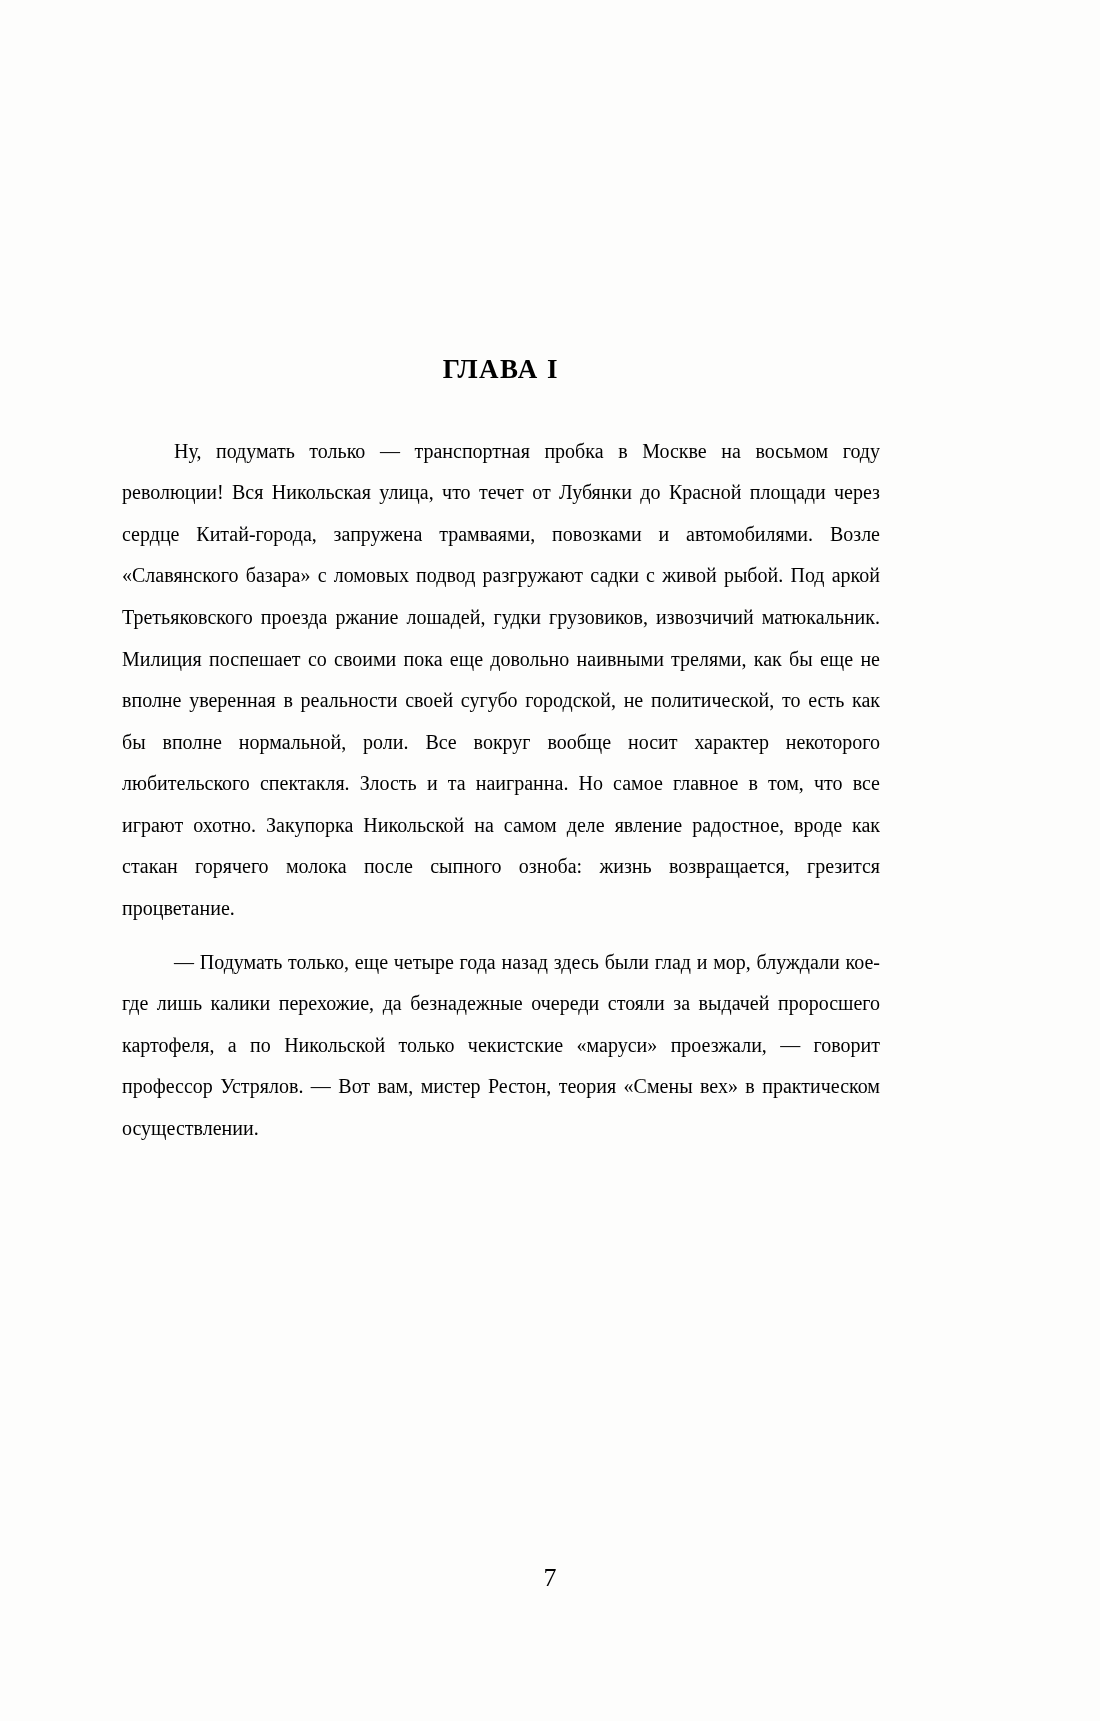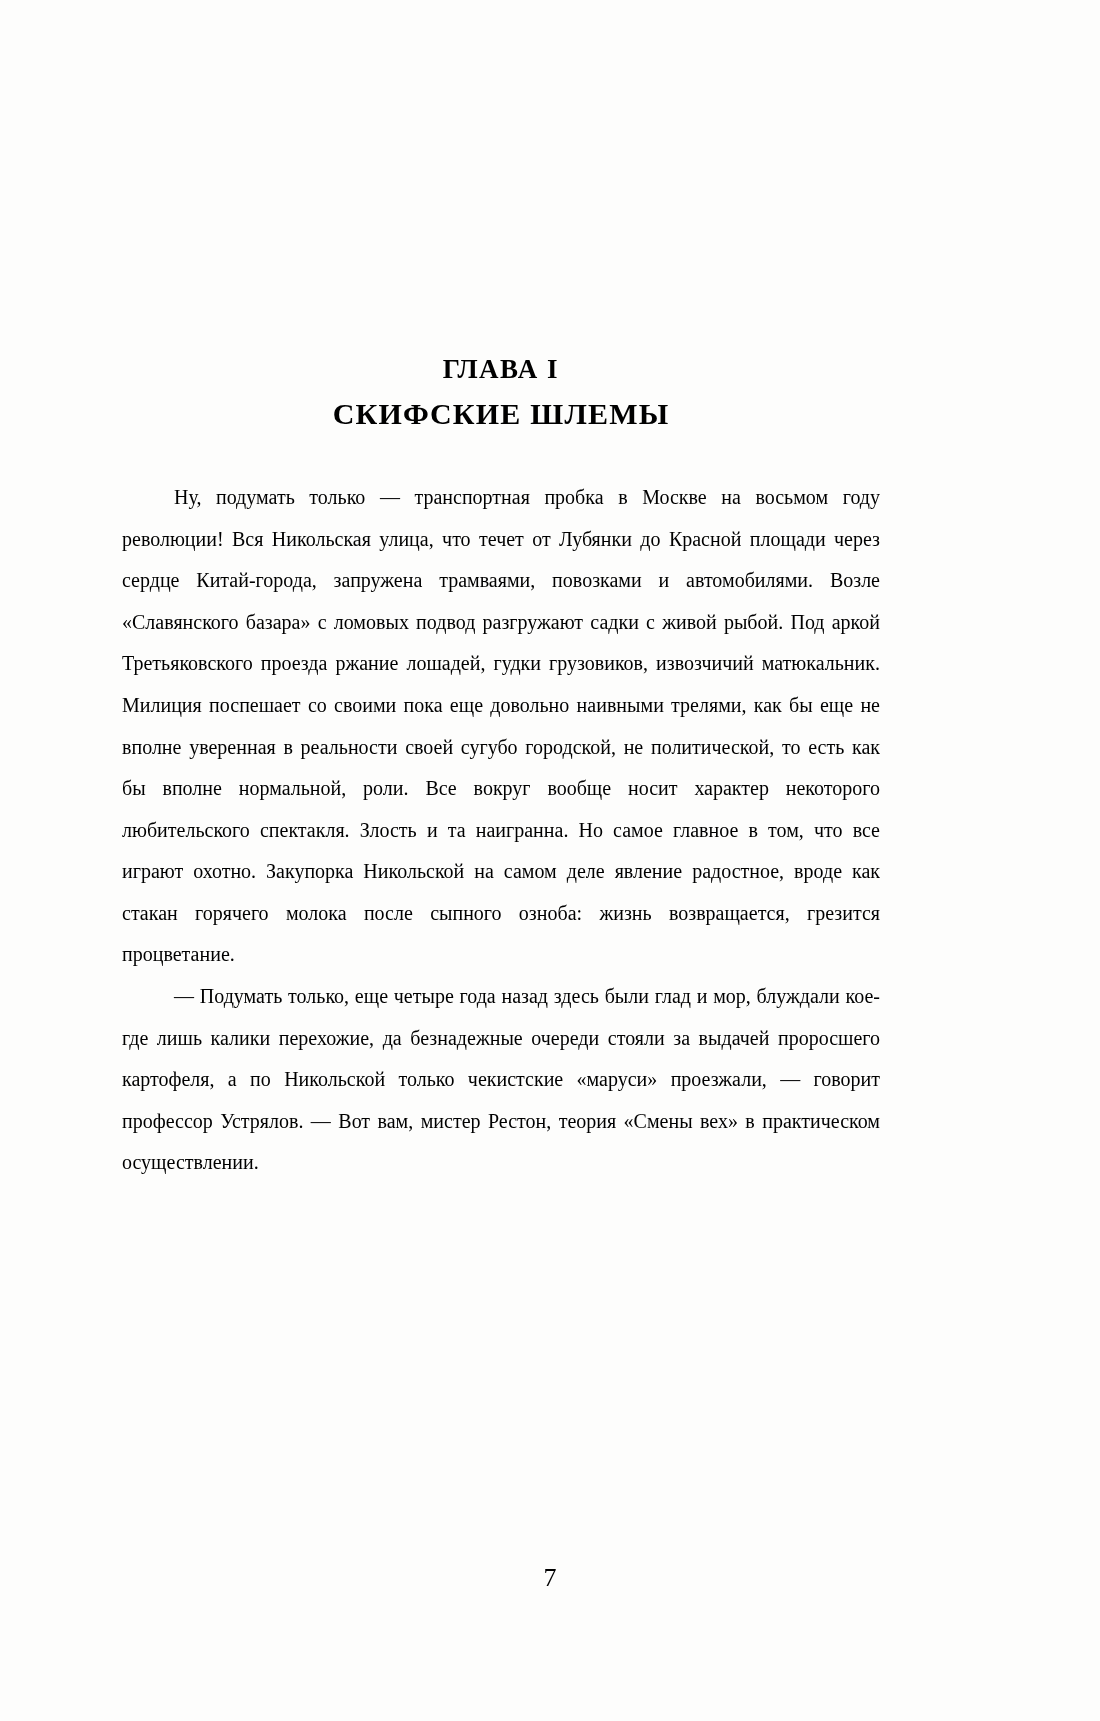--- a/index.html
+++ b/index.html
@@ -64,21 +64,21 @@
     font-size: 20px;
     line-height: 41.6px;
     text-align: justify;
     text-indent: 52px;
     text-justify: inter-word;
     word-spacing: 0.02em;
     hyphens: none;
   }
 
   p.para + p.para {
-    margin-top: 0;
+    margin-top: 12px;
   }
 
   .folio {
     position: absolute;
     left: 0;
     right: 0;
     top: 1565px;
     text-align: center;
     font-size: 26px;
     line-height: 1;
@@ -86,21 +86,20 @@
 </style>
 </head>
 <body style="background: rgb(253, 253, 252);">
 
 <div class="page" style="background: rgb(253, 253, 252); color: rgb(0, 0, 0);">
 
   <div class="text-block">
 
     <div class="chapter-head">
       <div class="chapter-number">ГЛАВА I</div>
-      <div class="chapter-title">СКИФСКИЕ ШЛЕМЫ</div>
     </div>
 
     <div class="body-text">
       <p class="para">Ну, подумать только — транспортная пробка в Москве на восьмом году революции! Вся Никольская улица, что течет от Лубянки до Красной площади через сердце Китай-города, запружена трамваями, повозками и автомобилями. Возле «Славянского базара» с ломовых подвод разгружают садки с живой рыбой. Под аркой Третьяковского проезда ржание лошадей, гудки грузовиков, извозчичий матюкальник. Милиция поспешает со своими пока еще довольно наивными трелями, как бы еще не вполне уверенная в реальности своей сугубо городской, не политической, то есть как бы вполне нормальной, роли. Все вокруг вообще носит характер некоторого любительского спектакля. Злость и та наигранна. Но самое главное в том, что все играют охотно. Закупорка Никольской на самом деле явление радостное, вроде как стакан горячего молока после сыпного озноба: жизнь возвращается, грезится процветание.</p>
       <p class="para">— Подумать только, еще четыре года назад здесь были глад и мор, блуждали кое-где лишь калики перехожие, да безнадежные очереди стояли за выдачей проросшего картофеля, а по Никольской только чекистские «маруси» проезжали, — говорит профессор Устрялов. — Вот вам, мистер Рестон, теория «Смены вех» в практическом осуществлении.</p>
     </div>
 
   </div>
 
   <div class="folio">7</div>

